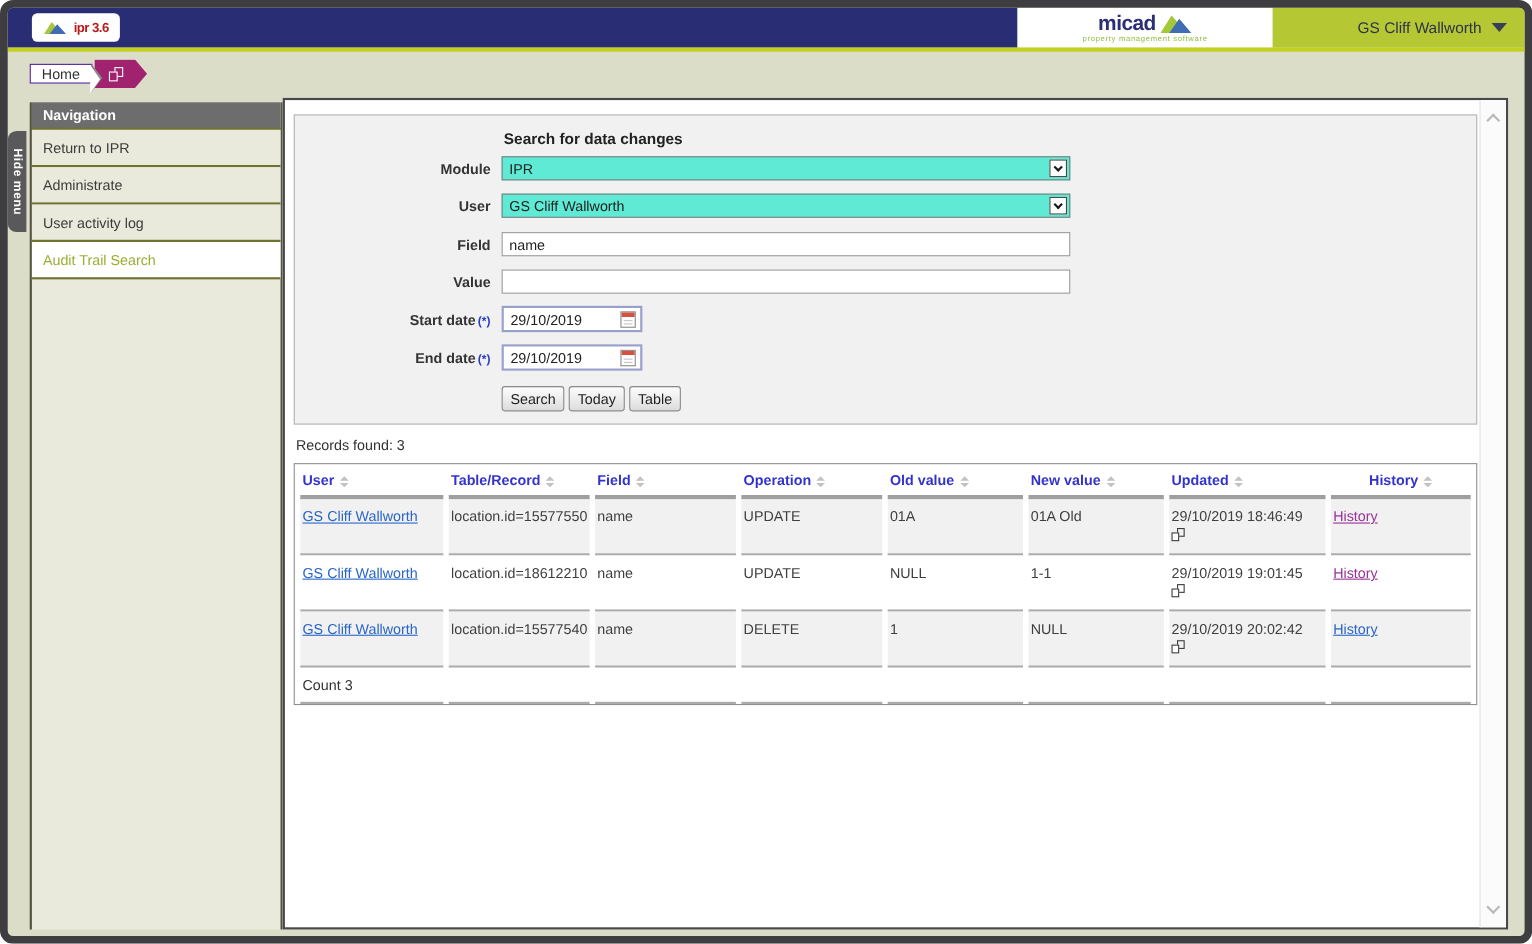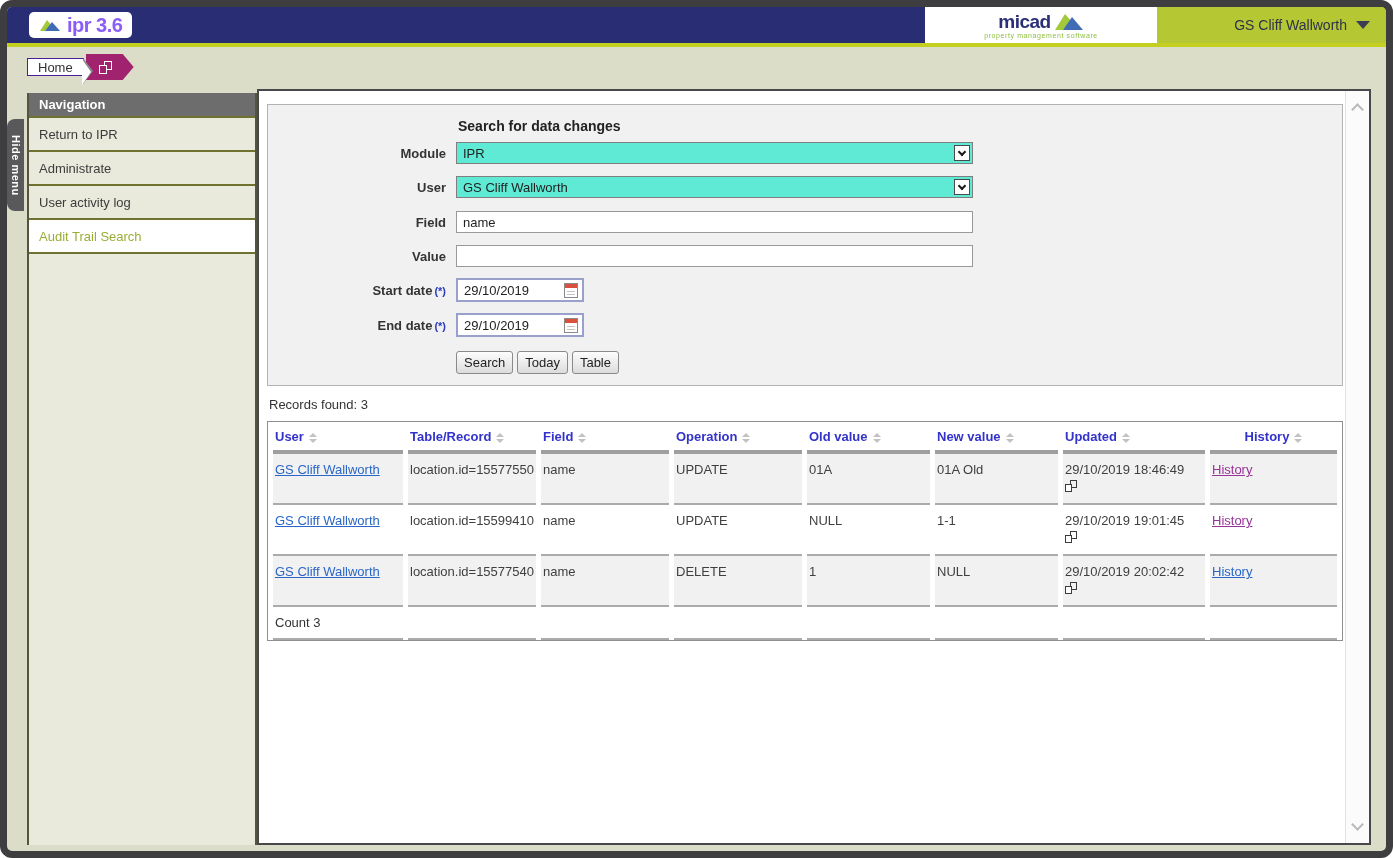--- a/index.html
+++ b/index.html
@@ -4,21 +4,21 @@
 <style>
   html,body{margin:0;padding:0;background:#fff;font-family:"Liberation Sans",sans-serif;}
   *{box-sizing:border-box;}
   .window{position:relative;width:1393px;height:858px;border:7px solid #3e3e40;border-radius:12px;
           background:#dcddc8;overflow:hidden;}
   
   .topbar{display:flex;height:36px;width:100%;}
   .topbar-left{flex:0 0 918px;background:#282d74;display:flex;align-items:center;}
   .brand-chip{margin-left:22px;background:#fff;border-radius:5px;height:26px;display:flex;
               align-items:center;gap:6px;padding:0 10px;}
-  .brand-text{color:#8b5cf6;font-weight:bold;font-size:20px;letter-spacing:-0.5px;}
+  .brand-text{color:#b91c1c;font-weight:bold;font-size:12px;letter-spacing:-0.5px;}
   .topbar-micad{flex:0 0 232px;background:#fff;display:flex;flex-direction:column;align-items:center;justify-content:center;}
   .micad-row{display:flex;align-items:flex-end;gap:3px;}
   .micad-text{color:#2b2f77;font-weight:bold;font-size:19px;line-height:1;letter-spacing:-0.5px;}
   .micad-tagline{color:#8fbf3f;font-size:7px;letter-spacing:0.6px;margin-top:1px;}
   .topbar-user{flex:1;background:#b5c834;display:flex;align-items:center;justify-content:flex-end;
                padding-right:16px;gap:9px;color:#2e3248;font-size:14px;cursor:pointer;}
   .caret-down{width:0;height:0;border-left:7px solid transparent;border-right:7px solid transparent;
               border-top:8px solid #3a3f55;}
   .lime-strip{height:4px;background:#c3d021;width:100%;}
   
@@ -262,21 +262,21 @@
             <td>location.id=15577550</td>
             <td>name</td>
             <td>UPDATE</td>
             <td>01A</td>
             <td>01A Old</td>
             <td><span>29/10/2019 18:46:49</span><br><span class="pages-dark"><i class="back"></i><i class="front"></i></span></td>
             <td><a class="hist">History</a></td>
           </tr>
           <tr class="row-even">
             <td><a class="user-link">GS Cliff Wallworth</a></td>
-            <td>location.id=15599410</td>
+            <td>location.id=18612210</td>
             <td>name</td>
             <td>UPDATE</td>
             <td>NULL</td>
             <td>1-1</td>
             <td><span>29/10/2019 19:01:45</span><br><span class="pages-dark"><i class="back"></i><i class="front"></i></span></td>
             <td><a class="hist">History</a></td>
           </tr>
           <tr class="row-odd">
             <td><a class="user-link">GS Cliff Wallworth</a></td>
             <td>location.id=15577540</td>

